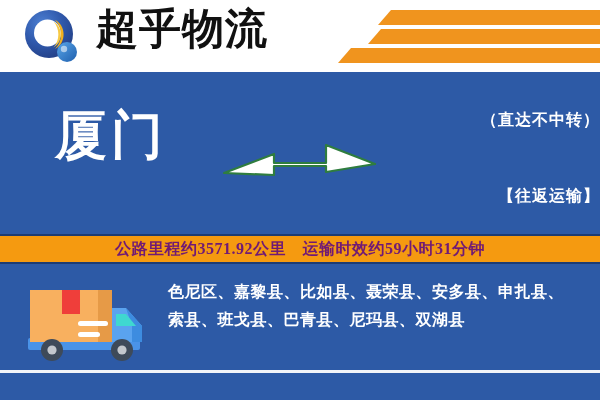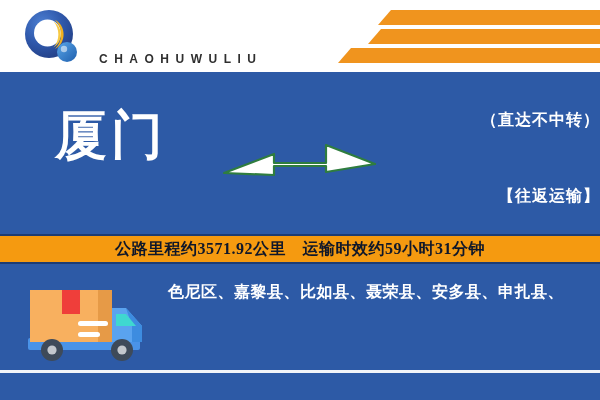--- a/index.html
+++ b/index.html
@@ -78,21 +78,21 @@
   
   #info-bar{
     position:absolute;left:0;top:234px;width:600px;height:30px;
     background:#f59a10;
     border-top:2px solid #1d3c73;border-bottom:2px solid #1d3c73;
     box-sizing:border-box;
     display:flex;align-items:center;justify-content:center;
   }
   #info-text{
     font-family:"Liberation Serif","DejaVu Serif",serif;
-    font-size:16px;font-weight:bold;color:#0f172a;
+    font-size:16px;font-weight:bold;color:#701a75;
     letter-spacing:0.5px;white-space:nowrap;
   }
 
   
   #coverage{
     position:absolute;left:0;top:264px;width:600px;height:170px;
     background:#2d5aa6;
   }
   #truck-icon{
     position:absolute;left:22px;top:12px;width:128px;height:92px;
@@ -131,21 +131,21 @@
         </defs>
         <circle cx="27" cy="26" r="24" fill="url(#ringGrad)"></circle>
         <circle cx="25.5" cy="25" r="13.5" fill="#ffffff"></circle>
         <path d="M33 12 C44 17 45 35 33 41 C41 33 41 20 33 12 Z" fill="#f2b01e"></path>
         <path d="M31.5 13.5 C41 19 41.5 34 31.5 39.5 C38 32.5 38 20.5 31.5 13.5 Z" fill="#f7c944"></path>
         <circle cx="45" cy="44" r="10" fill="url(#dotGrad)"></circle>
         <circle cx="42" cy="41" r="3.2" fill="#ffffff" opacity="0.55"></circle>
       </svg>
     </div>
 
-    <div id="brand-en">CHAOHUWULIU</div>
+    <div id="brand-cn">超乎物流</div>
 
     <div class="stripe" id="stripe1"></div>
     <div class="stripe" id="stripe2"></div>
     <div class="stripe" id="stripe3"></div>
   </div>
 
   <div id="route-panel">
 
     <div class="city" id="city-origin">厦门</div>
 
@@ -187,18 +187,19 @@
 
         <circle cx="30" cy="74" r="11" fill="#3e4a59"></circle>
         <circle cx="30" cy="74" r="4.6" fill="#c3c7cc"></circle>
         <circle cx="100" cy="74" r="11" fill="#3e4a59"></circle>
         <circle cx="100" cy="74" r="4.6" fill="#c3c7cc"></circle>
       </svg>
     </div>
 
     <div id="county-list">
       <span class="county-line">色尼区、嘉黎县、比如县、聂荣县、安多县、申扎县、</span>
+      <span class="county-line">索县、班戈县、巴青县、尼玛县、双湖县</span>
     </div>
 
     <div id="road-line"></div>
   </div>
 
 </div>
 
 </body></html>

